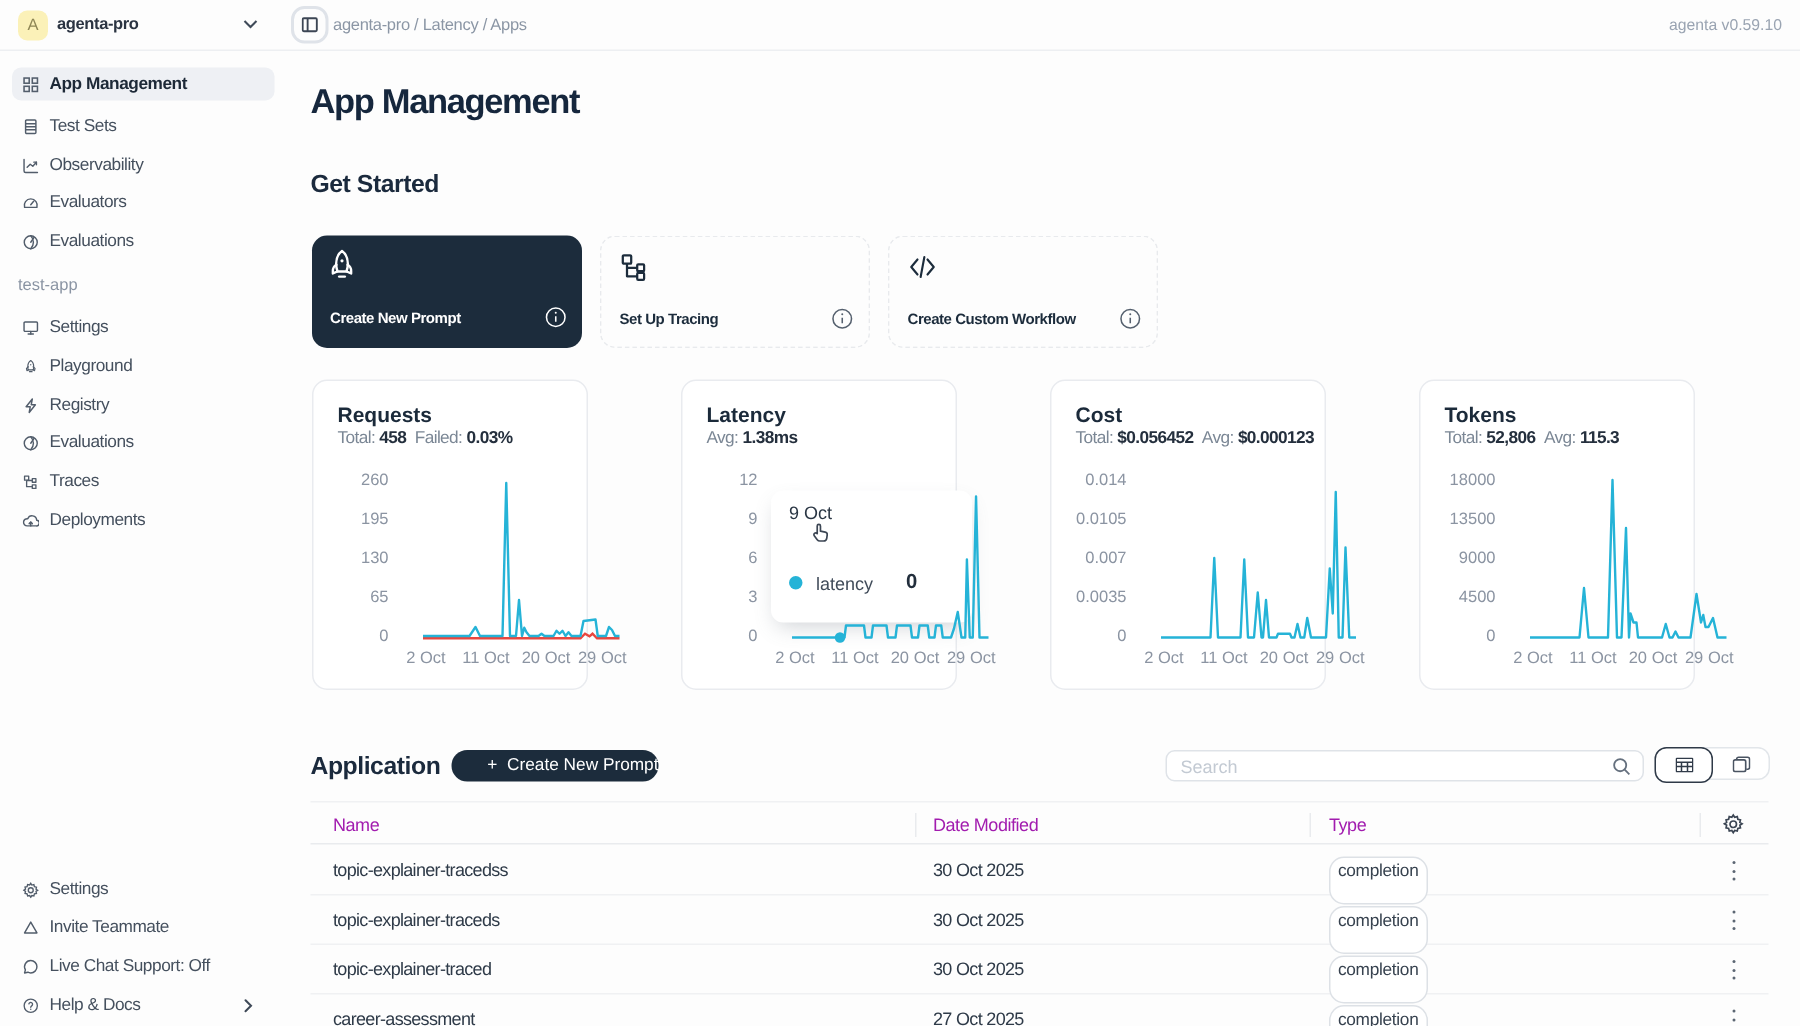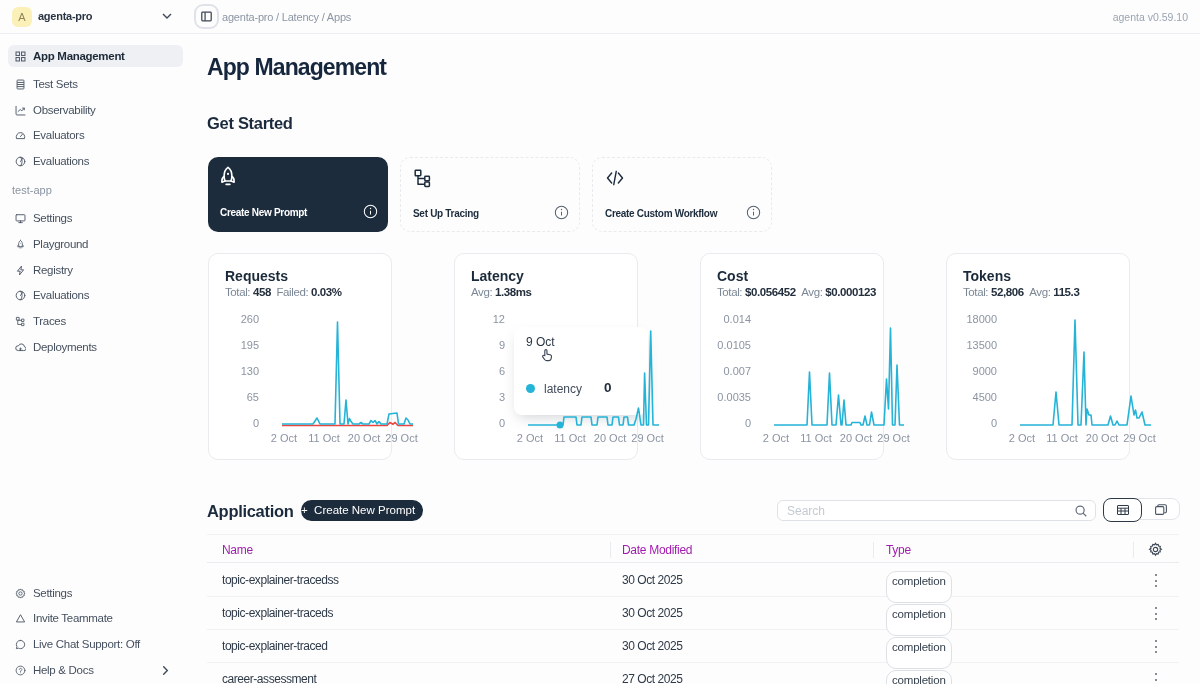--- a/index.html
+++ b/index.html
@@ -44,23 +44,23 @@
 .scard { position:absolute; top:253px; width:184px; height:207px; background:#fff;
   border:1px solid #e9ebef; border-radius:10px; }
 .scard h3 { position:absolute; left:16px; top:267px; font-size:14px; font-weight:bold; color:#1b2a3a; }
 .scard .sub { position:absolute; left:16px; top:286px; font-size:11.5px; letter-spacing:-0.4px; color:#7b8795; }
 .scard .sub b { color:#242f3d; }
 .scard h3, .scard .sub { position:absolute; }
 .scard svg.chart { position:absolute; left:0; top:0; }
 
 
 #apptitle { position:absolute; left:207px; top:502px; font-size:16.5px; font-weight:bold; letter-spacing:-0.3px; color:#1b2a3d; }
-#newprompt { position:absolute; left:301px; top:500px; width:122px; height:21px;
+#newprompt { position:absolute; left:301px; top:500px; width:138px; height:21px;
   background:#1c2c3c; border-radius:10.5px; color:#fff; font-size:11.5px;
-  text-align:left; line-height:21px; }
+  text-align:right; line-height:21px; }
 #search { position:absolute; left:777px; top:500px; width:319px; height:21px;
   border:1px solid #dfe3e8; border-radius:6px; background:#fff; }
 #search .ph { position:absolute; left:9px; top:3px; font-size:12px; color:#c3cad3; }
 #search svg { position:absolute; right:7px; top:3px; }
 #viewtoggle { position:absolute; left:1103px; top:498px; width:77px; height:22px;
   border:1px solid #e2e6ea; border-radius:8px; background:#fff; }
 #vt-left { position:absolute; left:-1px; top:-1px; width:39px; height:24px;
   border:1.5px solid #2f3a48; border-radius:8px; background:#fff; }
 
 

